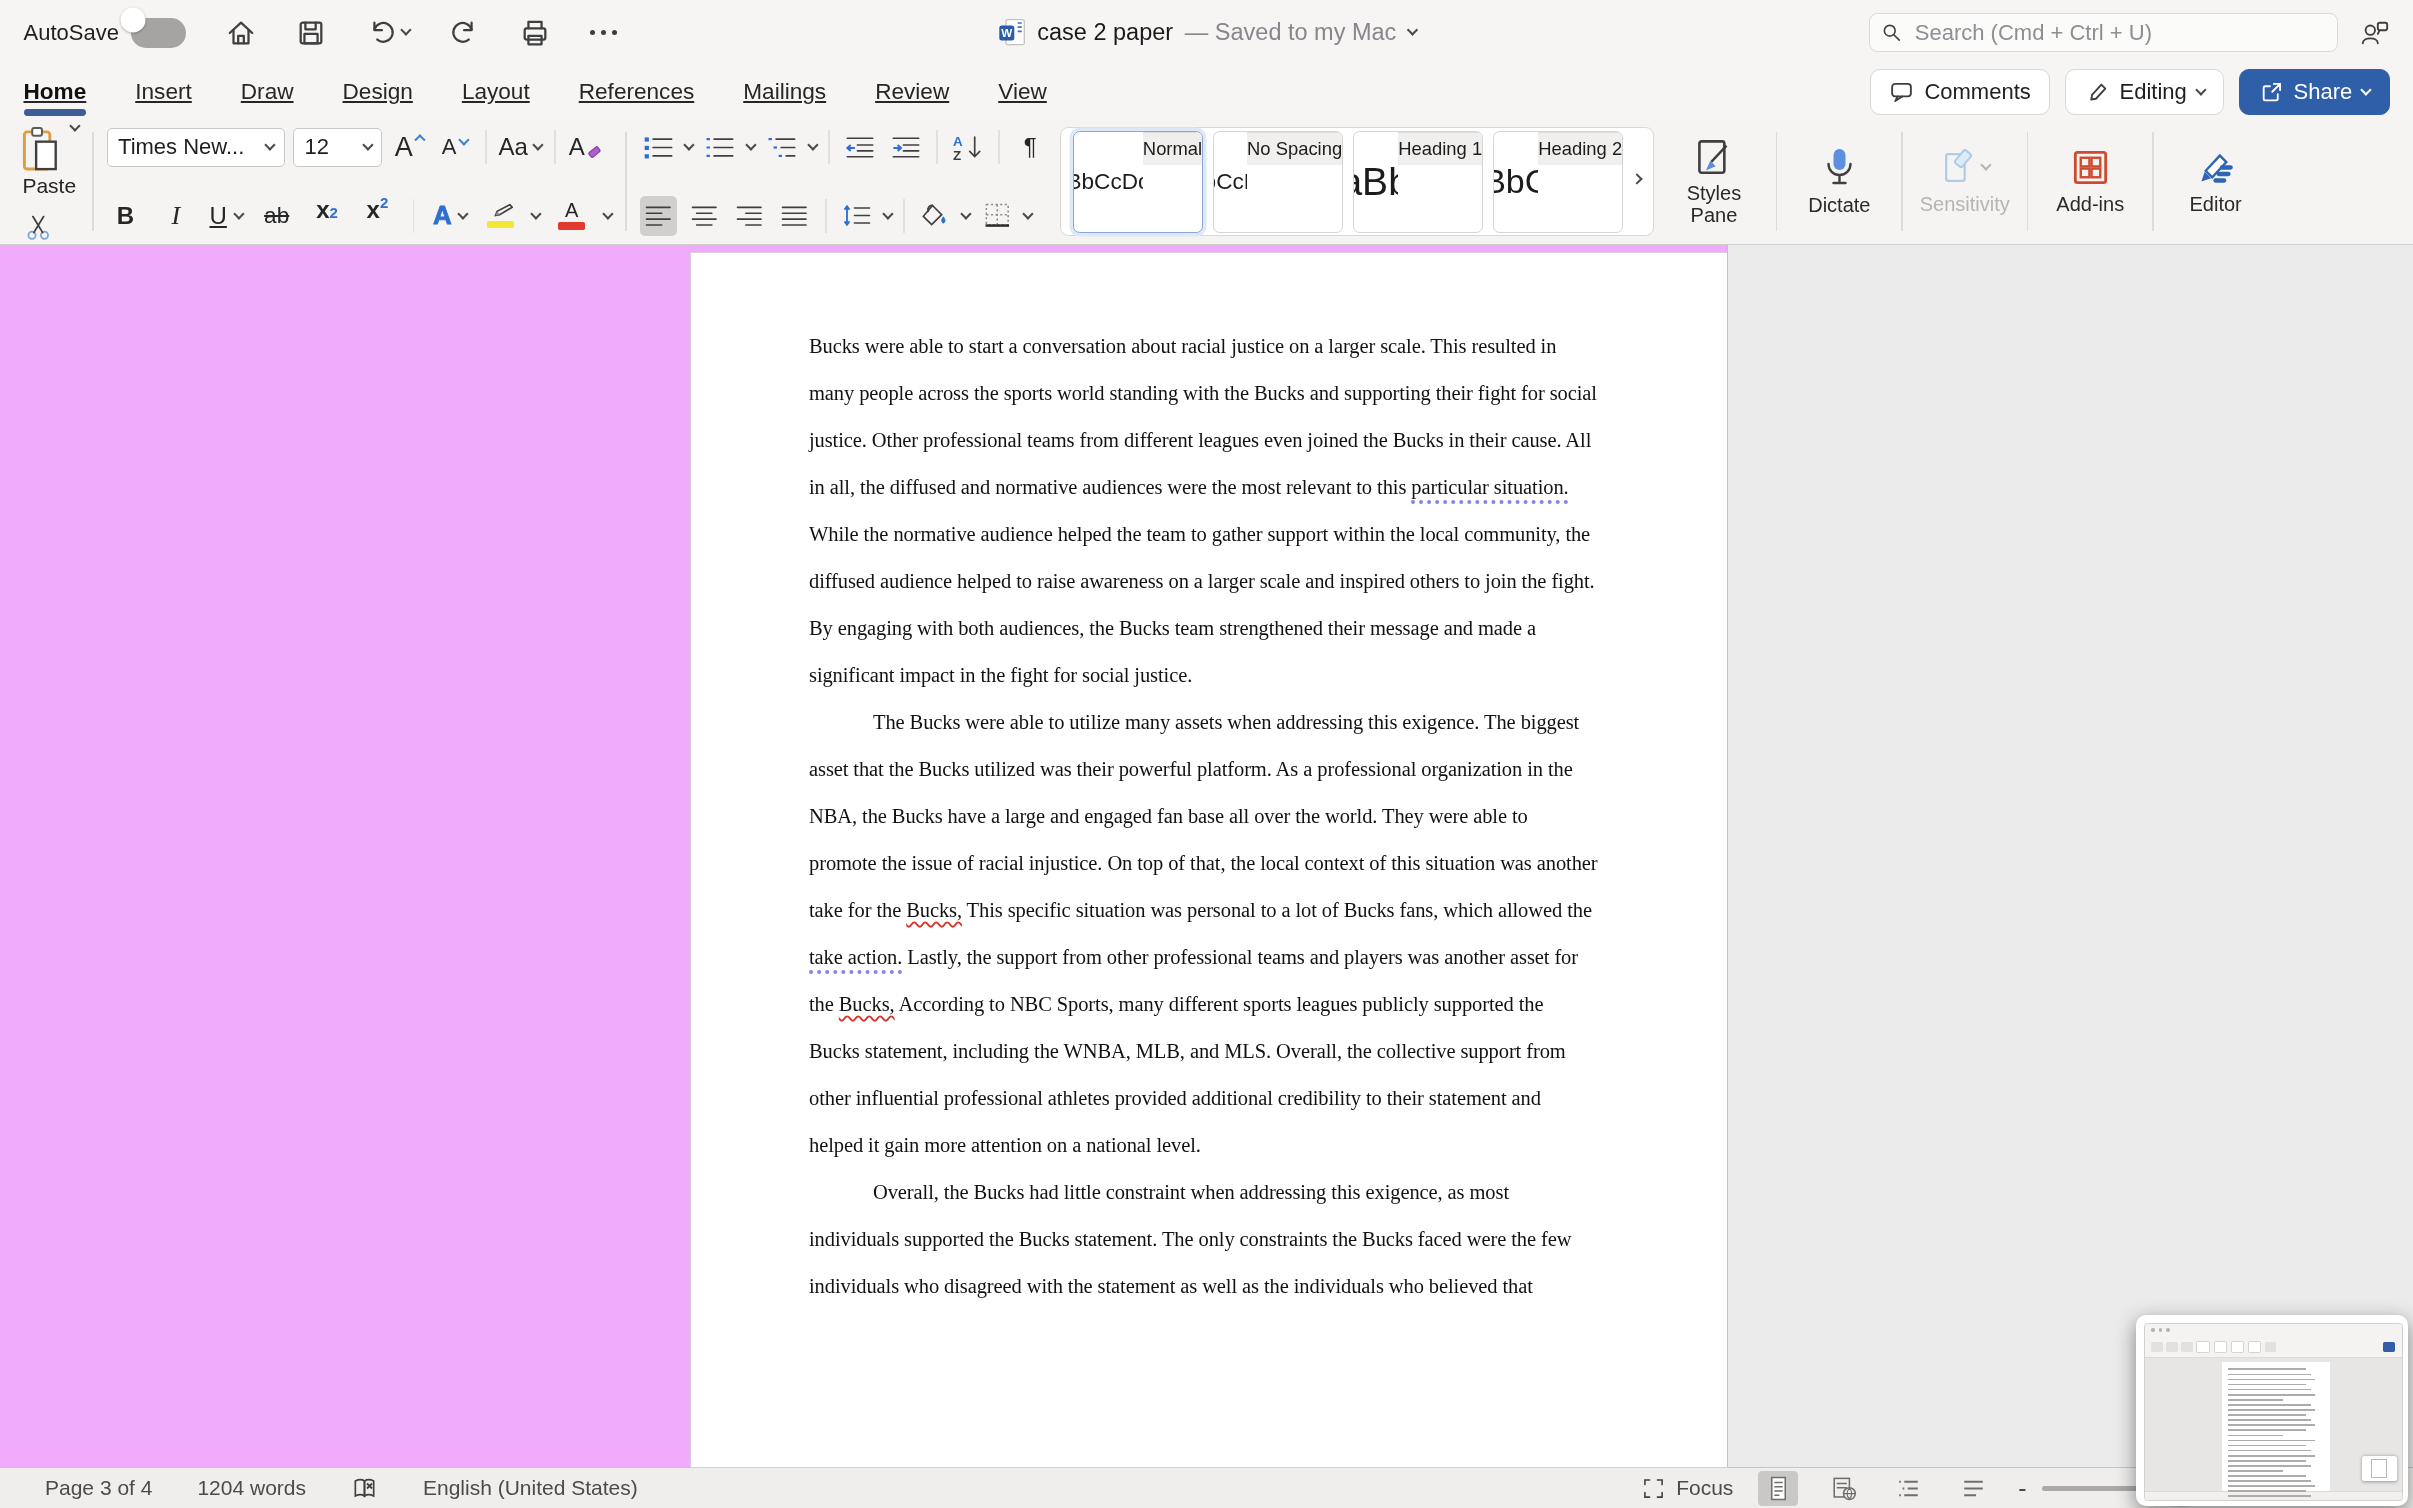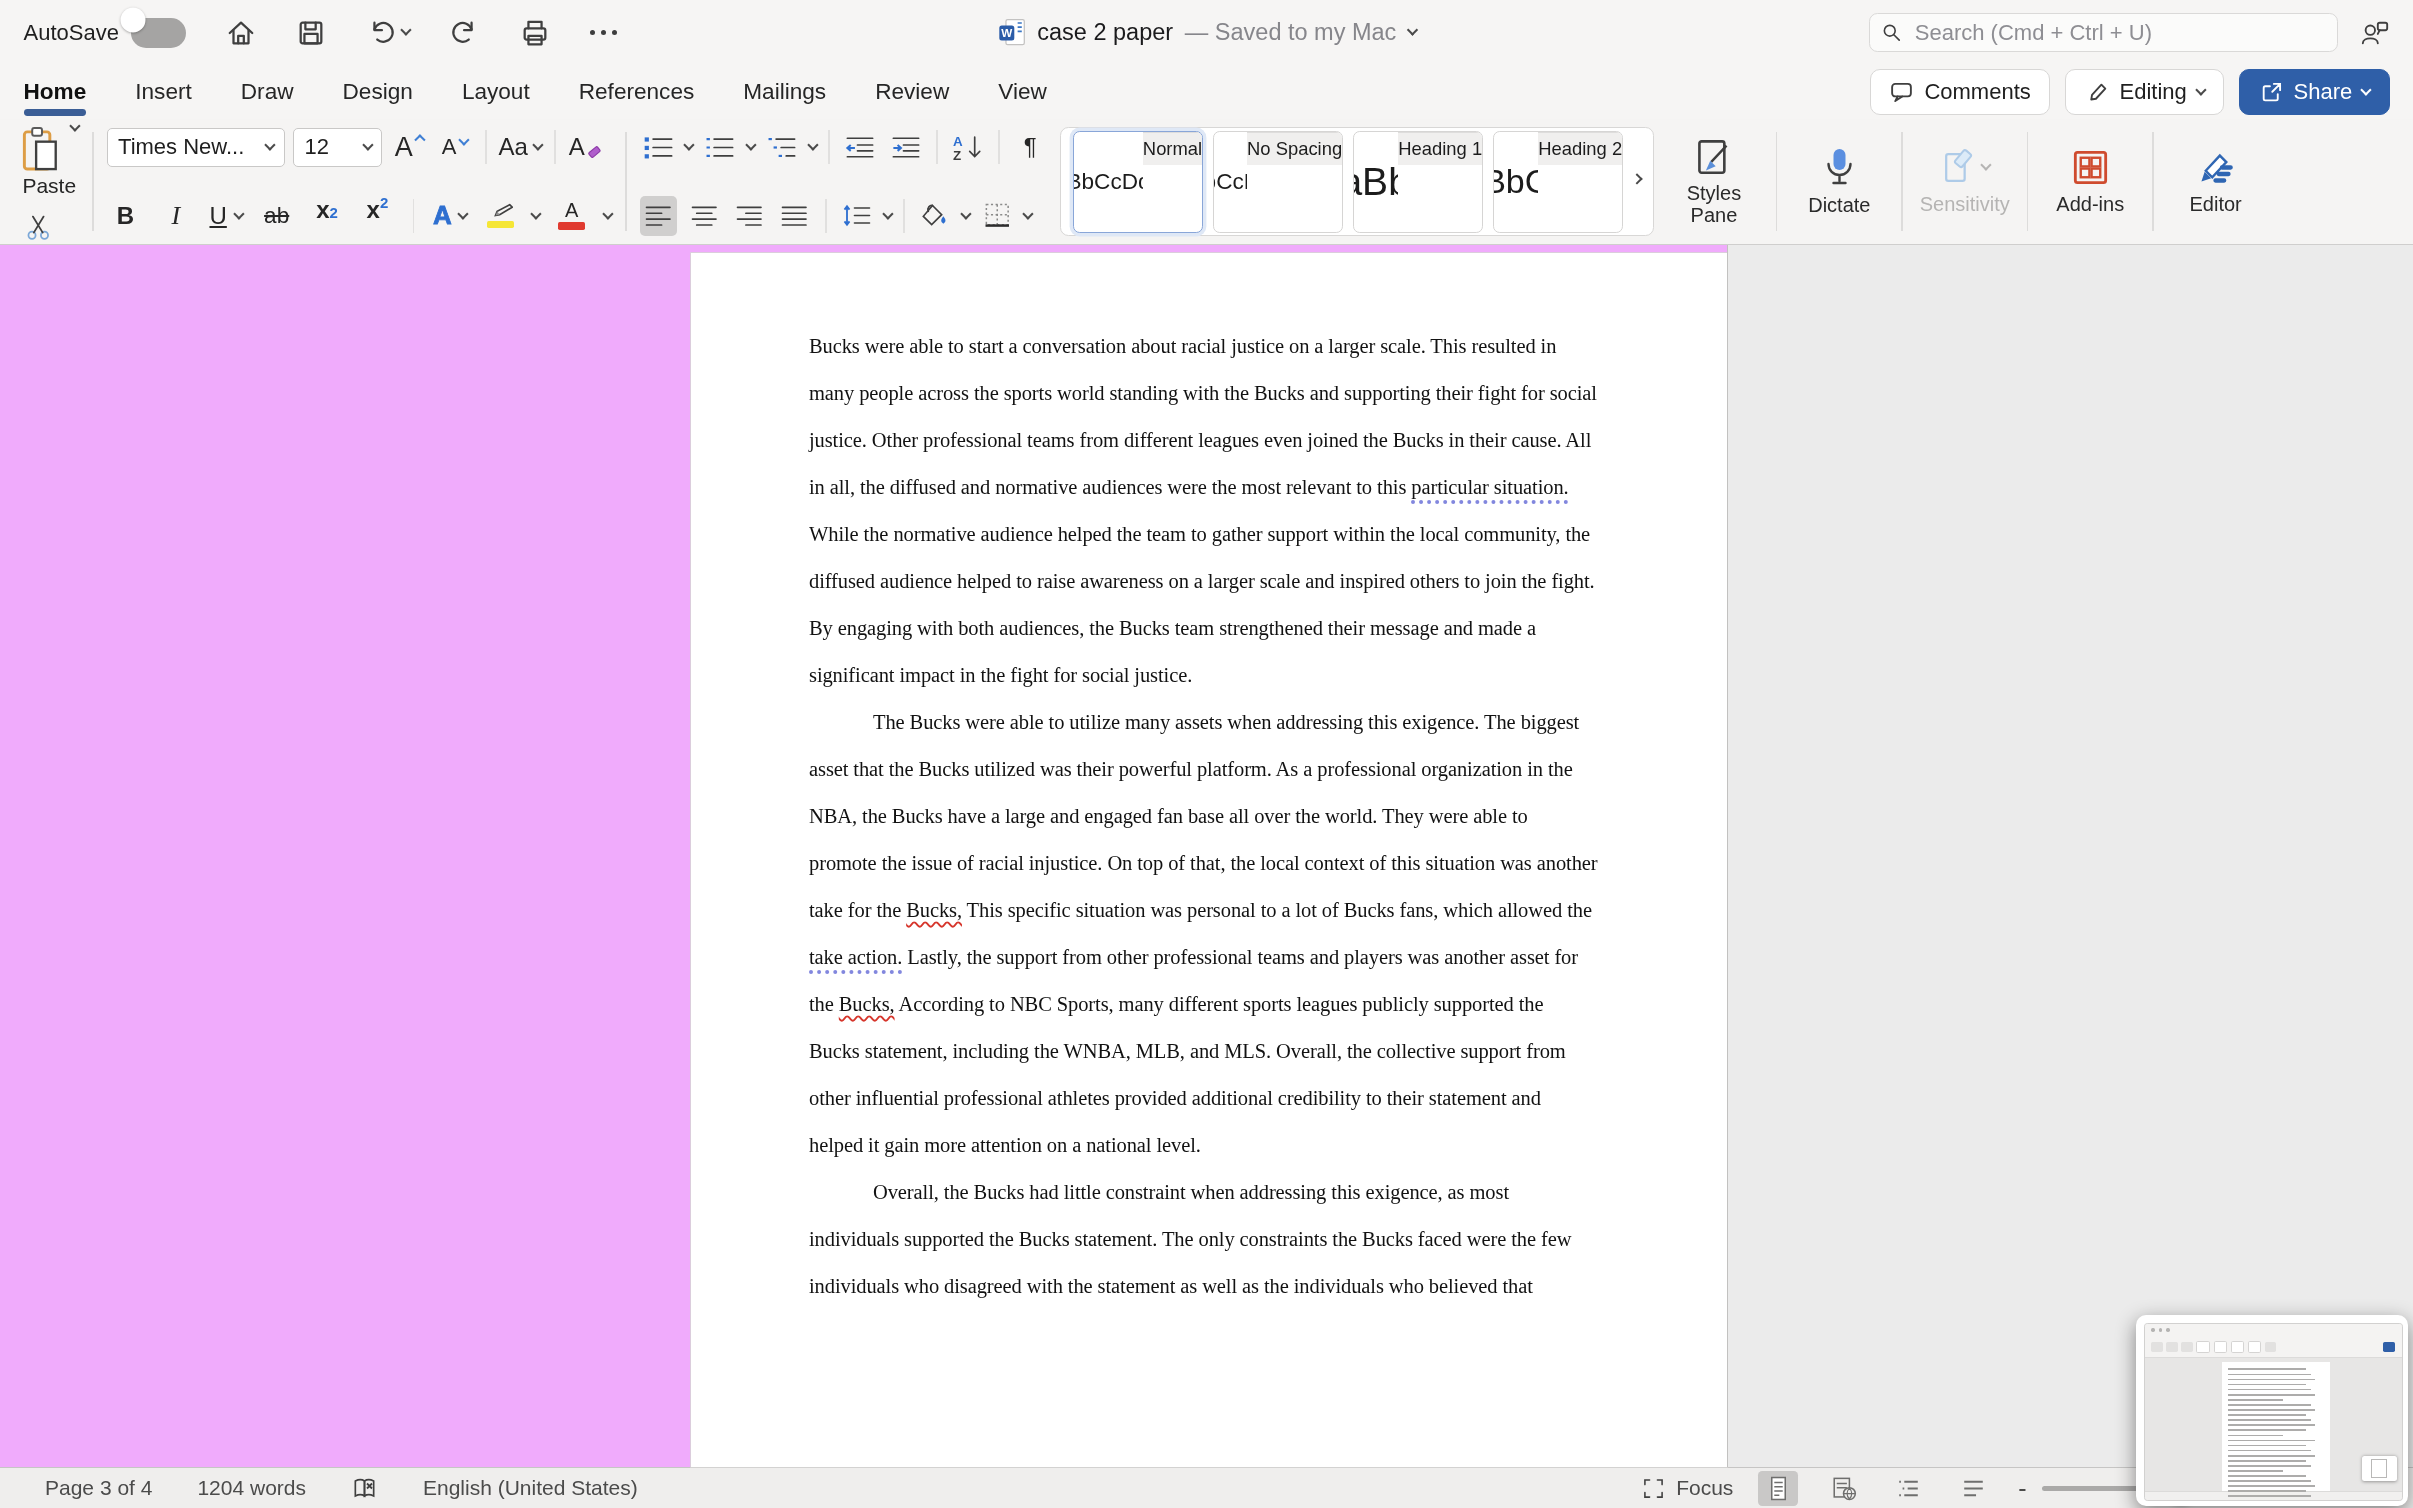--- a/index.html
+++ b/index.html
@@ -22,21 +22,21 @@
   .tb-center{position:absolute;left:50%;top:50%;transform:translate(-50%,-50%);display:flex;align-items:center;gap:11.7px;}
   .doc-title{font-size:23.5px;color:#1b1b1d;}
   .saved{font-size:23.5px;color:#86868b;}
   .tb-right{margin-left:auto;display:flex;align-items:center;gap:22px;}
   .search{width:469px;height:39px;border:1.7px solid #dad9d8;background:#fbfbfa;border-radius:8.4px;display:flex;align-items:center;gap:10px;padding:0 11.7px;box-sizing:border-box;}
   .search input{border:none;outline:none;background:transparent;font-size:22px;color:#8e8e93;font-family:"Liberation Sans",sans-serif;width:100%;}
   .search input::placeholder{color:#8e8e93;opacity:1;}
 
   
   .tabsrow{height:54px;display:flex;align-items:center;background:#f6f5f4;padding:0 23.5px;flex:0 0 auto;}
-  .tabs{display:flex;align-items:flex-start;gap:49px;height:100%;}
+  .tabs{display:flex;align-items:flex-start;gap:49px;height:100%;text-decoration:underline;}
   .tab{position:relative;font-size:22.6px;color:#262626;height:100%;display:flex;align-items:center;cursor:default;}
   .tab.active{font-weight:bold;color:#111;}
   .tab.active::after{content:"";position:absolute;left:0;right:0;bottom:3.4px;height:6.7px;border-radius:3.4px;background:#3b5e96;}
   .pills{margin-left:auto;display:flex;align-items:center;gap:15px;}
   .pill{height:44px;border:1.7px solid #d8d7d6;background:#fff;border-radius:10px;display:flex;align-items:center;gap:10px;padding:0 18.4px;font-size:22px;color:#1f1f1f;}
   .pill.share{background:#2f5fa8;border-color:#2f5fa8;color:#fff;}
   .pill.share .caret{border-color:#fff;}
 
   
   .ribbon{height:126px;box-sizing:border-box;background:#f5f4f3;border-bottom:1.7px solid #cfcecd;display:flex;align-items:stretch;gap:11.7px;padding:6.7px 20px;flex:0 0 auto;}

